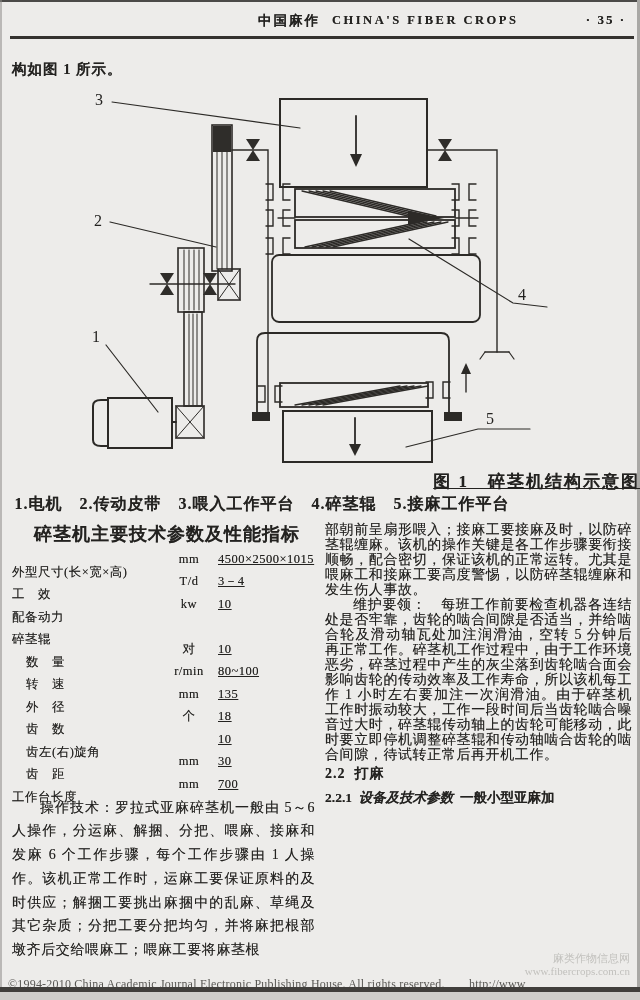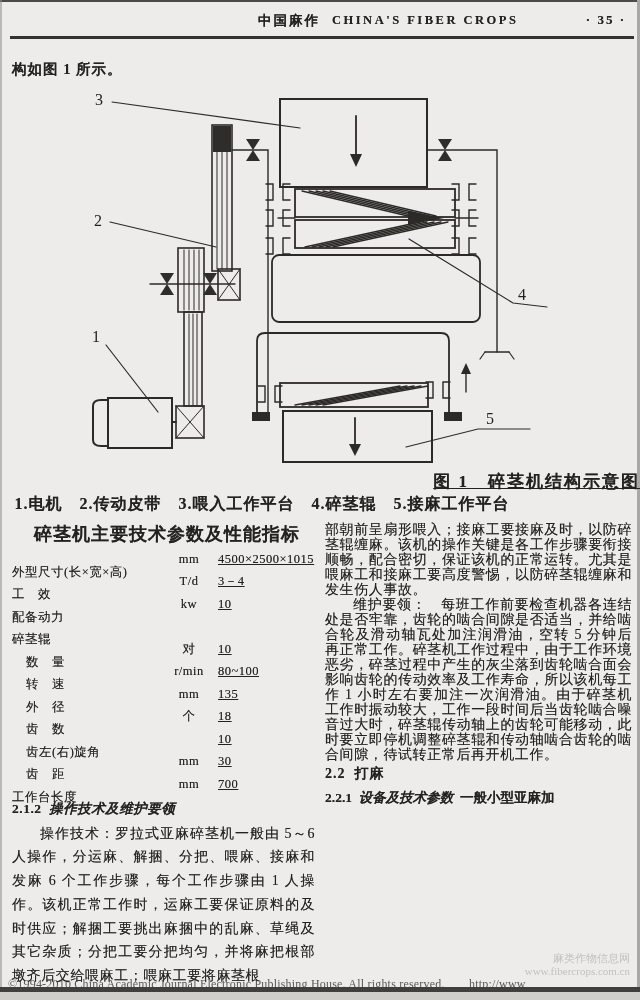--- a/index.html
+++ b/index.html
@@ -253,23 +253,20 @@
           <span class="tname">齿　距</span>
           <span class="tunit">mm</span>
           <span class="tval">30</span>
         </div>
       <div class="trow ink">
           <span class="tname">工作台长度</span>
           <span class="tunit">mm</span>
           <span class="tval">700</span>
         </div>
     </div>
-    <div class="ink sec-head">
-      <span>2.1.2</span>&nbsp;&nbsp;<span class="kai">操作技术及维护要领</span>
-    </div>
     <div class="ink para indent">操作技术：罗拉式亚麻碎茎机一般由 5～6 人操作，分运麻、解捆、分把、喂麻、接麻和发麻 6 个工作步骤，每个工作步骤由 1 人操作。该机正常工作时，运麻工要保证原料的及时供应；解捆工要挑出麻捆中的乱麻、草绳及其它杂质；分把工要分把均匀，并将麻把根部墩齐后交给喂麻工；喂麻工要将麻茎根</div>
   </div>
 
   <div class="abs col-right">
     <div class="ink para">部朝前呈扇形喂入；接麻工要接麻及时，以防碎茎辊缠麻。该机的操作关键是各工作步骤要衔接顺畅，配合密切，保证该机的正常运转。尤其是喂麻工和接麻工要高度警惕，以防碎茎辊缠麻和发生伤人事故。</div>
     <div class="ink para indent">维护要领：　每班工作前要检查机器各连结处是否牢靠，齿轮的啮合间隙是否适当，并给啮合轮及滑动轴瓦处加注润滑油，空转 5 分钟后再正常工作。碎茎机工作过程中，由于工作环境恶劣，碎茎过程中产生的灰尘落到齿轮啮合面会影响齿轮的传动效率及工作寿命，所以该机每工作 1 小时左右要加注一次润滑油。由于碎茎机工作时振动较大，工作一段时间后当齿轮啮合噪音过大时，碎茎辊传动轴上的齿轮可能移动，此时要立即停机调整碎茎辊和传动轴啮合齿轮的啮合间隙，待试转正常后再开机工作。</div>
     <div class="ink h22">
       <span>2.2</span>&nbsp;&nbsp;<span>打麻</span>
     </div>
     <div class="ink h221">

